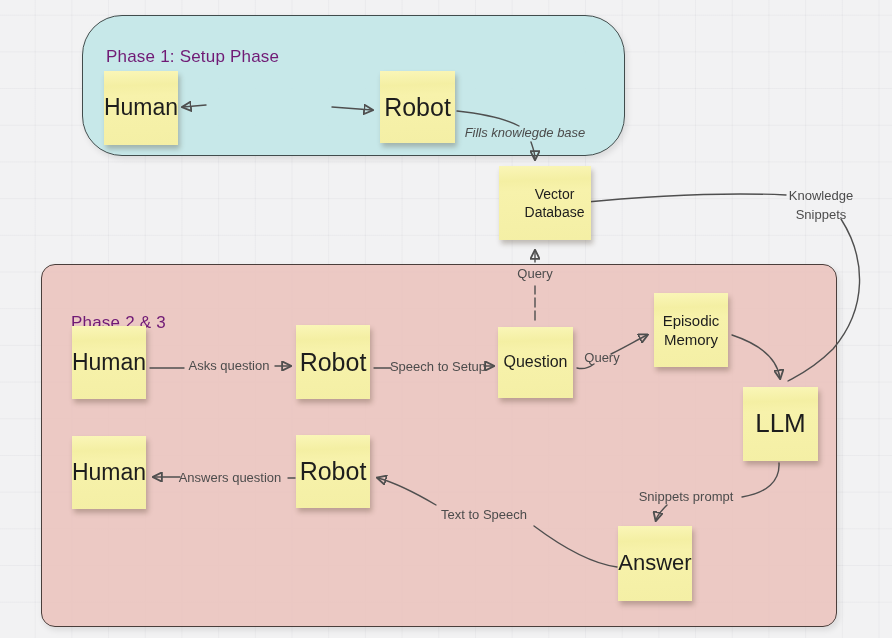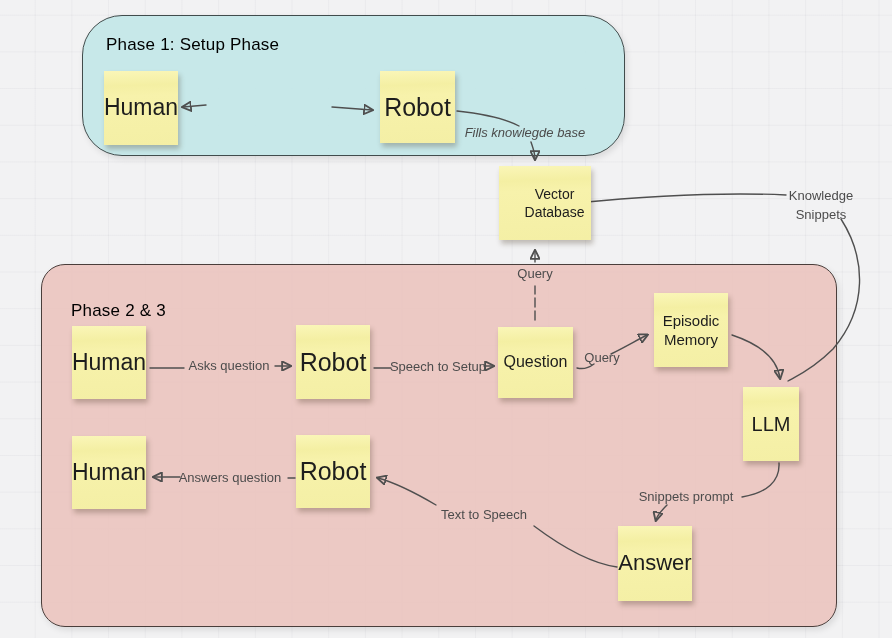--- a/index.html
+++ b/index.html
@@ -23,28 +23,29 @@
     box-shadow:2px 3px 6px rgba(0,0,0,0.10);
   }
   .phase1{
     left:82px;top:15px;width:541px;height:139px;
     border-radius:40px;
     background:rgba(195,231,232,0.92);
     border-color:#414c4c;
   }
   .phase2{
     left:41px;top:264px;width:794px;height:361px;
-    border-radius:24px;
+    border-radius:14px;
     background:rgba(235,198,192,0.94);
     border-color:#4a3e3b;
   }
   .phase-title{
     position:absolute;
-    font-size:17px;color:#000000;letter-spacing:0.2px;
+    font-size:17px;color:#701a75;letter-spacing:0.2px;
     white-space:nowrap;
+    margin-top:12px;
   }
   .phase1 .phase-title{left:23px;top:19px;}
   .phase2 .phase-title{left:29px;top:36px;}
   #lines{position:absolute;inset:0;z-index:3;}
   #lines path{fill:none;stroke:#4f4f4f;stroke-width:1.4;stroke-linecap:round;}
   #lines path.dashed{stroke-dasharray:9 4;}
   .sticky{
     position:absolute;z-index:4;
     background:linear-gradient(178deg,#faf6b8 0%,#f4efa3 20%,#f7f2ab 34%,#f4efa5 100%);
     box-shadow:2px 4px 5px rgba(60,45,25,0.28);
@@ -103,21 +104,21 @@
 
 <div class="sticky" style="left: 104px; top: 71px; width: 74px; height: 74px; font-size: 23px;">Human</div>
     <div class="sticky" style="left: 380px; top: 71px; width: 75px; height: 72px; font-size: 25px;">Robot</div>
     <div class="sticky" style="left: 499px; top: 166px; width: 73px; height: 74px; font-size: 14px; padding-left: 19px;">Vector
 Database</div>
     <div class="sticky" style="left: 72px; top: 326px; width: 74px; height: 73px; font-size: 23px;">Human</div>
     <div class="sticky" style="left: 296px; top: 325px; width: 74px; height: 74px; font-size: 25px;">Robot</div>
     <div class="sticky" style="left: 654px; top: 293px; width: 74px; height: 74px; font-size: 15px;">Episodic
 Memory</div>
     <div class="sticky" style="left: 498px; top: 327px; width: 75px; height: 71px; font-size: 16px;">Question</div>
-    <div class="sticky" style="left: 743px; top: 387px; width: 56px; height: 74px; font-size: 20px;">LLM</div>
+    <div class="sticky" style="left: 743px; top: 387px; width: 75px; height: 74px; font-size: 26px;">LLM</div>
     <div class="sticky" style="left: 72px; top: 436px; width: 74px; height: 73px; font-size: 23px;">Human</div>
     <div class="sticky" style="left: 296px; top: 435px; width: 74px; height: 73px; font-size: 25px;">Robot</div>
     <div class="sticky" style="left: 618px; top: 526px; width: 74px; height: 75px; font-size: 22px;">Answer</div>
     <div class="edge-label" style="left: 525px; top: 133px; font-style: italic;">Fills knowlegde base</div>
     <div class="edge-label" style="left: 821px; top: 206px;">Knowledge Snippets</div>
     <div class="edge-label" style="left: 535px; top: 274px;">Query</div>
     <div class="edge-label" style="left: 229px; top: 366px;">Asks question</div>
     <div class="edge-label" style="left: 438px; top: 367px;">Speech to Setup</div>
     <div class="edge-label" style="left: 602px; top: 358px;">Query</div>
     <div class="edge-label" style="left: 230px; top: 478px;">Answers question</div>

